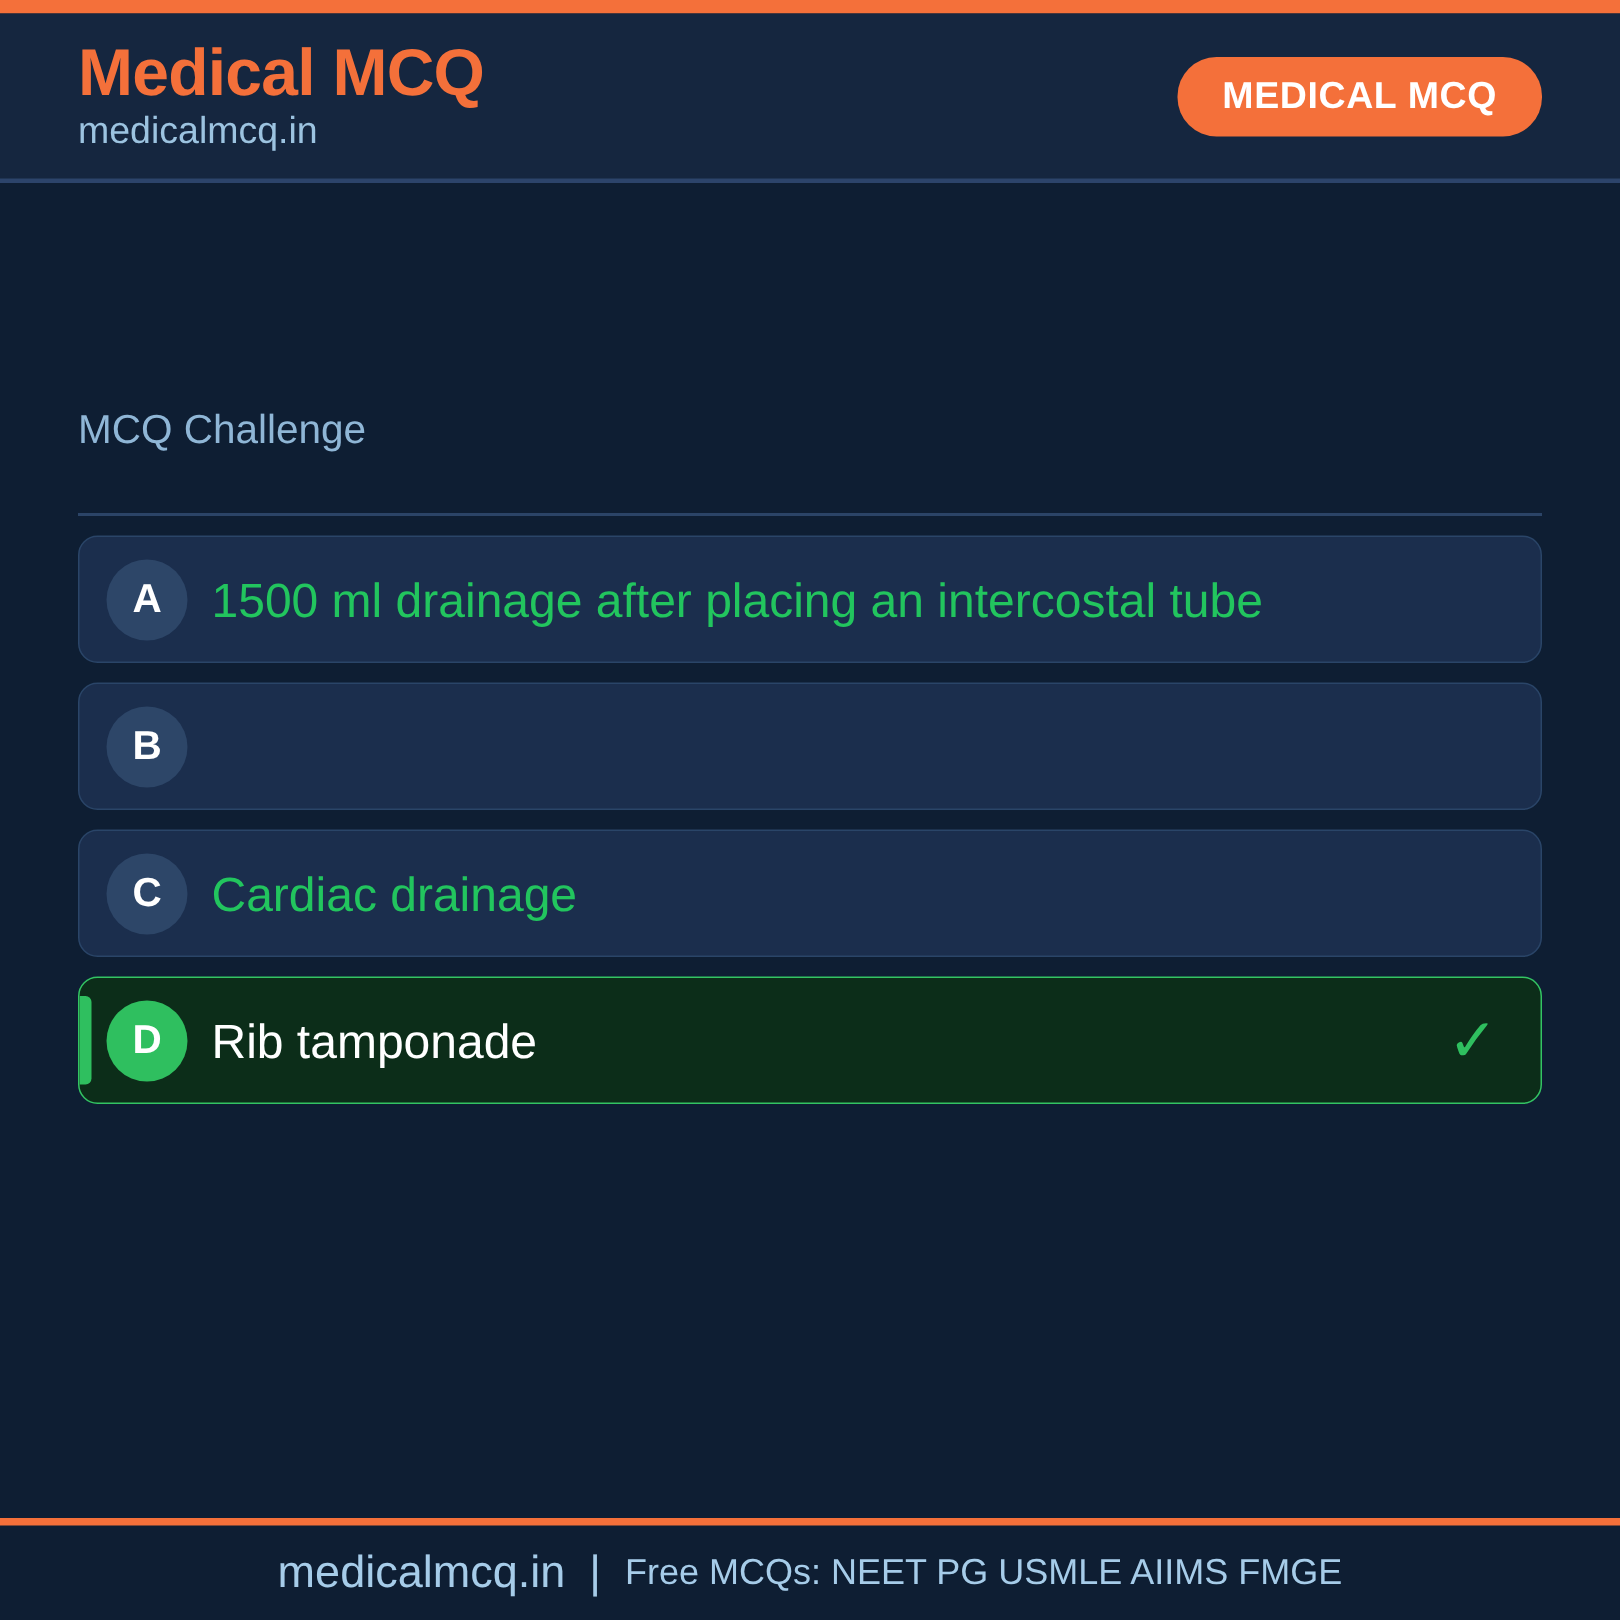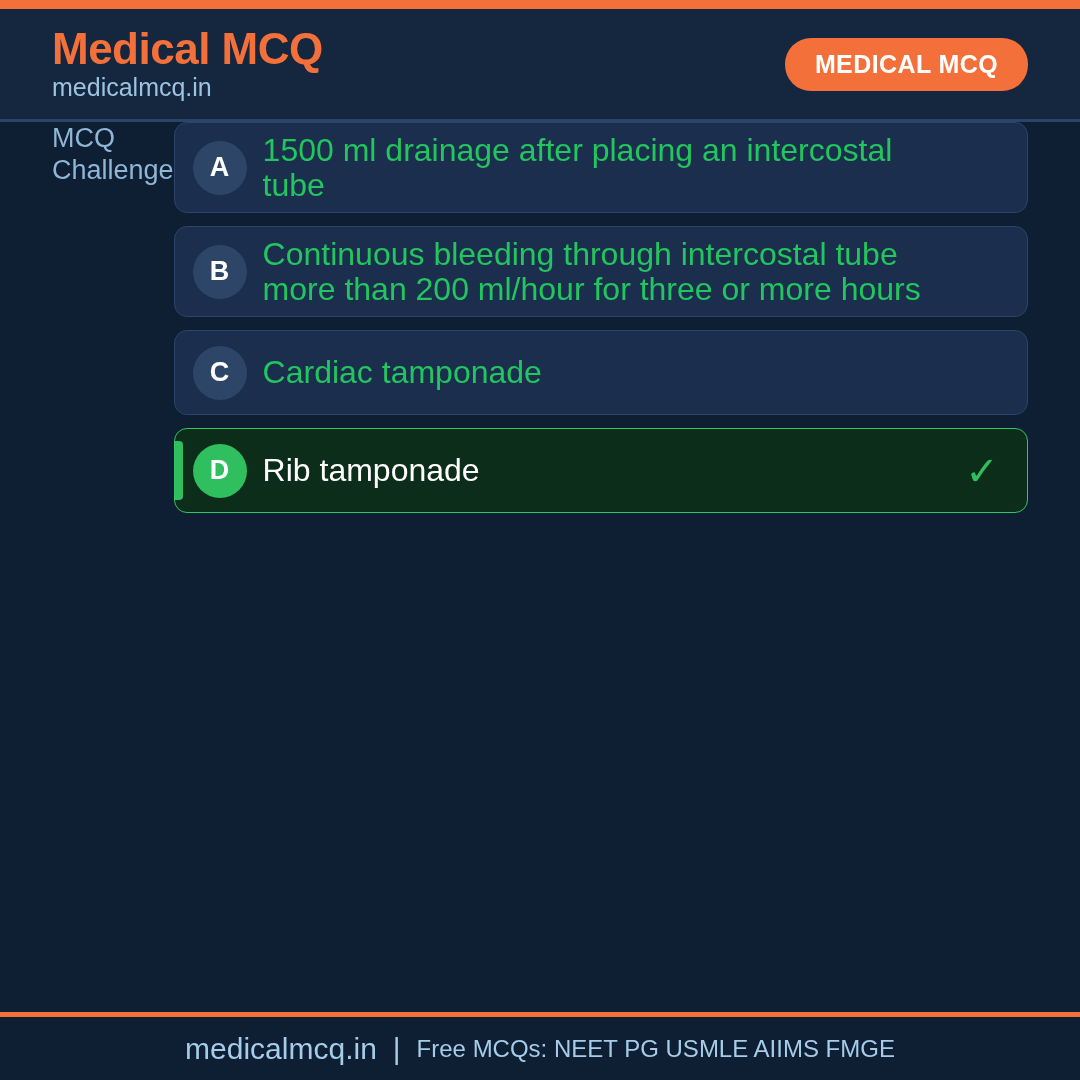--- a/index.html
+++ b/index.html
@@ -72,20 +72,21 @@
     padding: 12px 30px;
     border-radius: 26px;
     white-space: nowrap;
   }
 
   
   .main {
     flex: 1 1 auto;
     padding: 0 52px;
     display: flex;
+    flex-direction: column;
     justify-content: flex-start;
   }
 
   .spacer-top { height: 148px; flex: 0 0 auto; }
 
   .eyebrow {
     color: #8fb6d6;
     font-size: 27px;
     line-height: 1.2;
     margin-bottom: 10px;
@@ -227,26 +228,25 @@
     <div class="q-divider"></div>
 
     <div class="options" id="options-list">
         <div class="option">
           <div class="option-badge">A</div>
           <div class="option-text">1500 ml drainage after placing an intercostal tube</div>
           <div class="option-check">✓</div>
         </div>
         <div class="option">
           <div class="option-badge">B</div>
-          <div class="option-text">Continuous bleeding through intercostal tube more than 200 ml/hour for three or more hours</div>
           <div class="option-check">✓</div>
         </div>
         <div class="option">
           <div class="option-badge">C</div>
-          <div class="option-text">Cardiac tamponade</div>
+          <div class="option-text">Cardiac drainage</div>
           <div class="option-check">✓</div>
         </div>
         <div class="option correct">
           <div class="accent-bar"></div>
           <div class="option-badge">D</div>
           <div class="option-text">Rib tamponade</div>
           <div class="option-check">✓</div>
         </div>
       </div>
 

